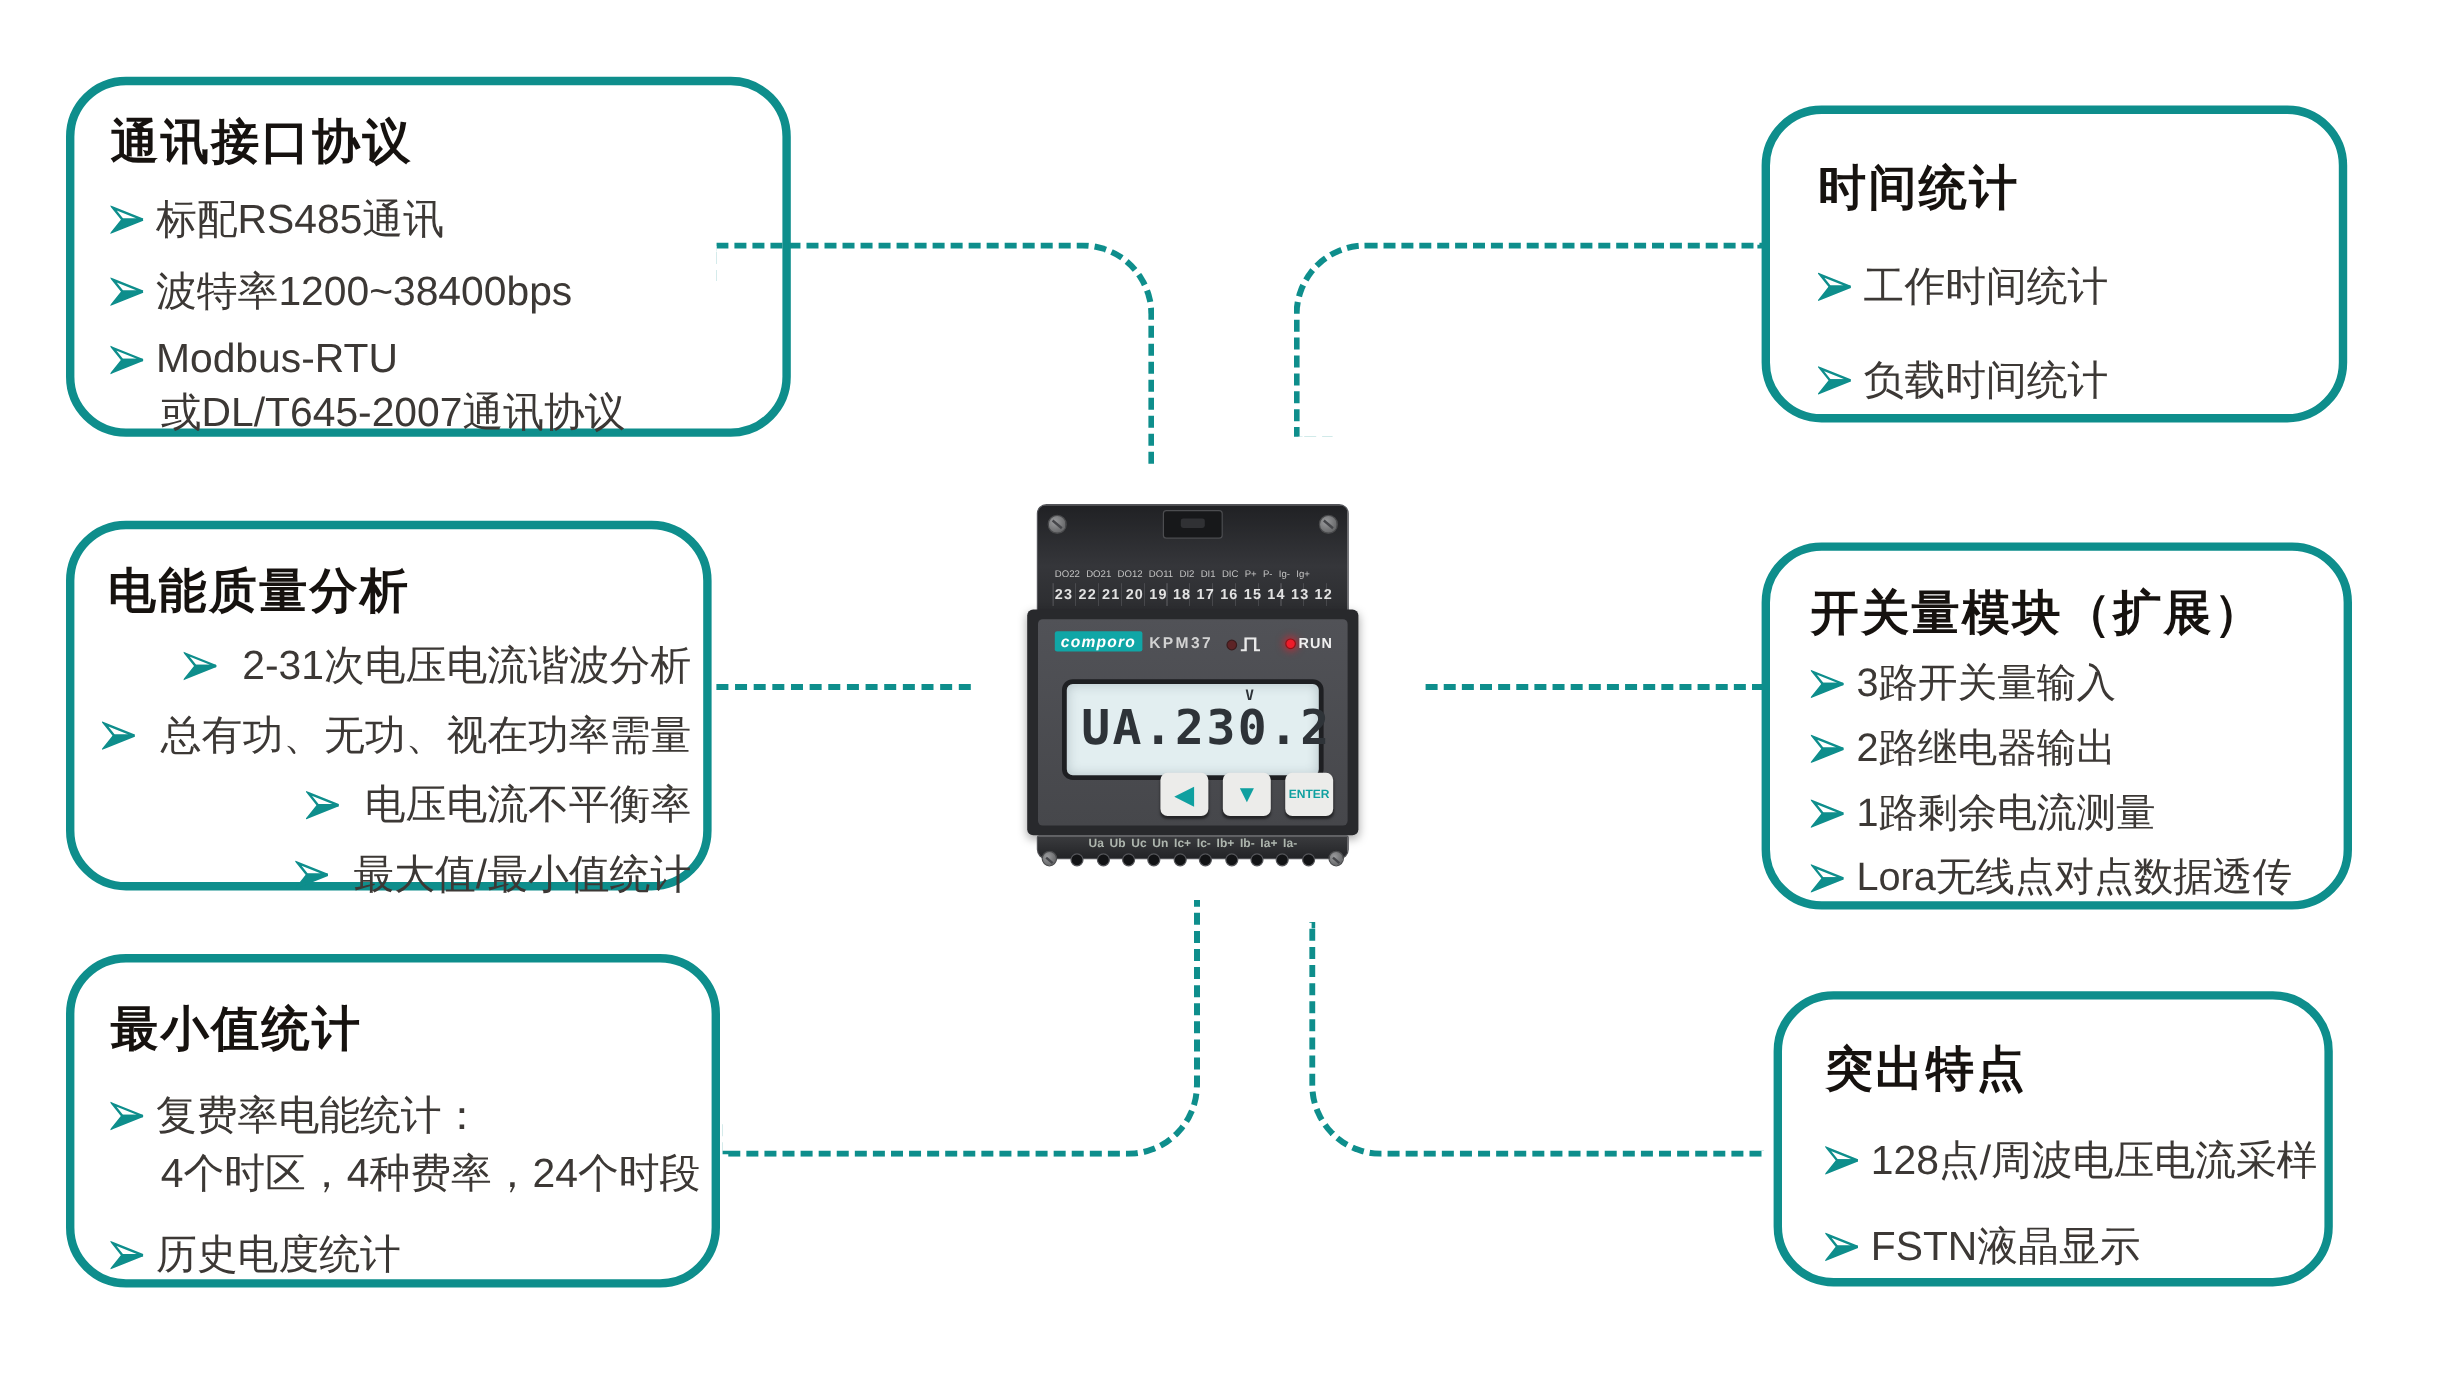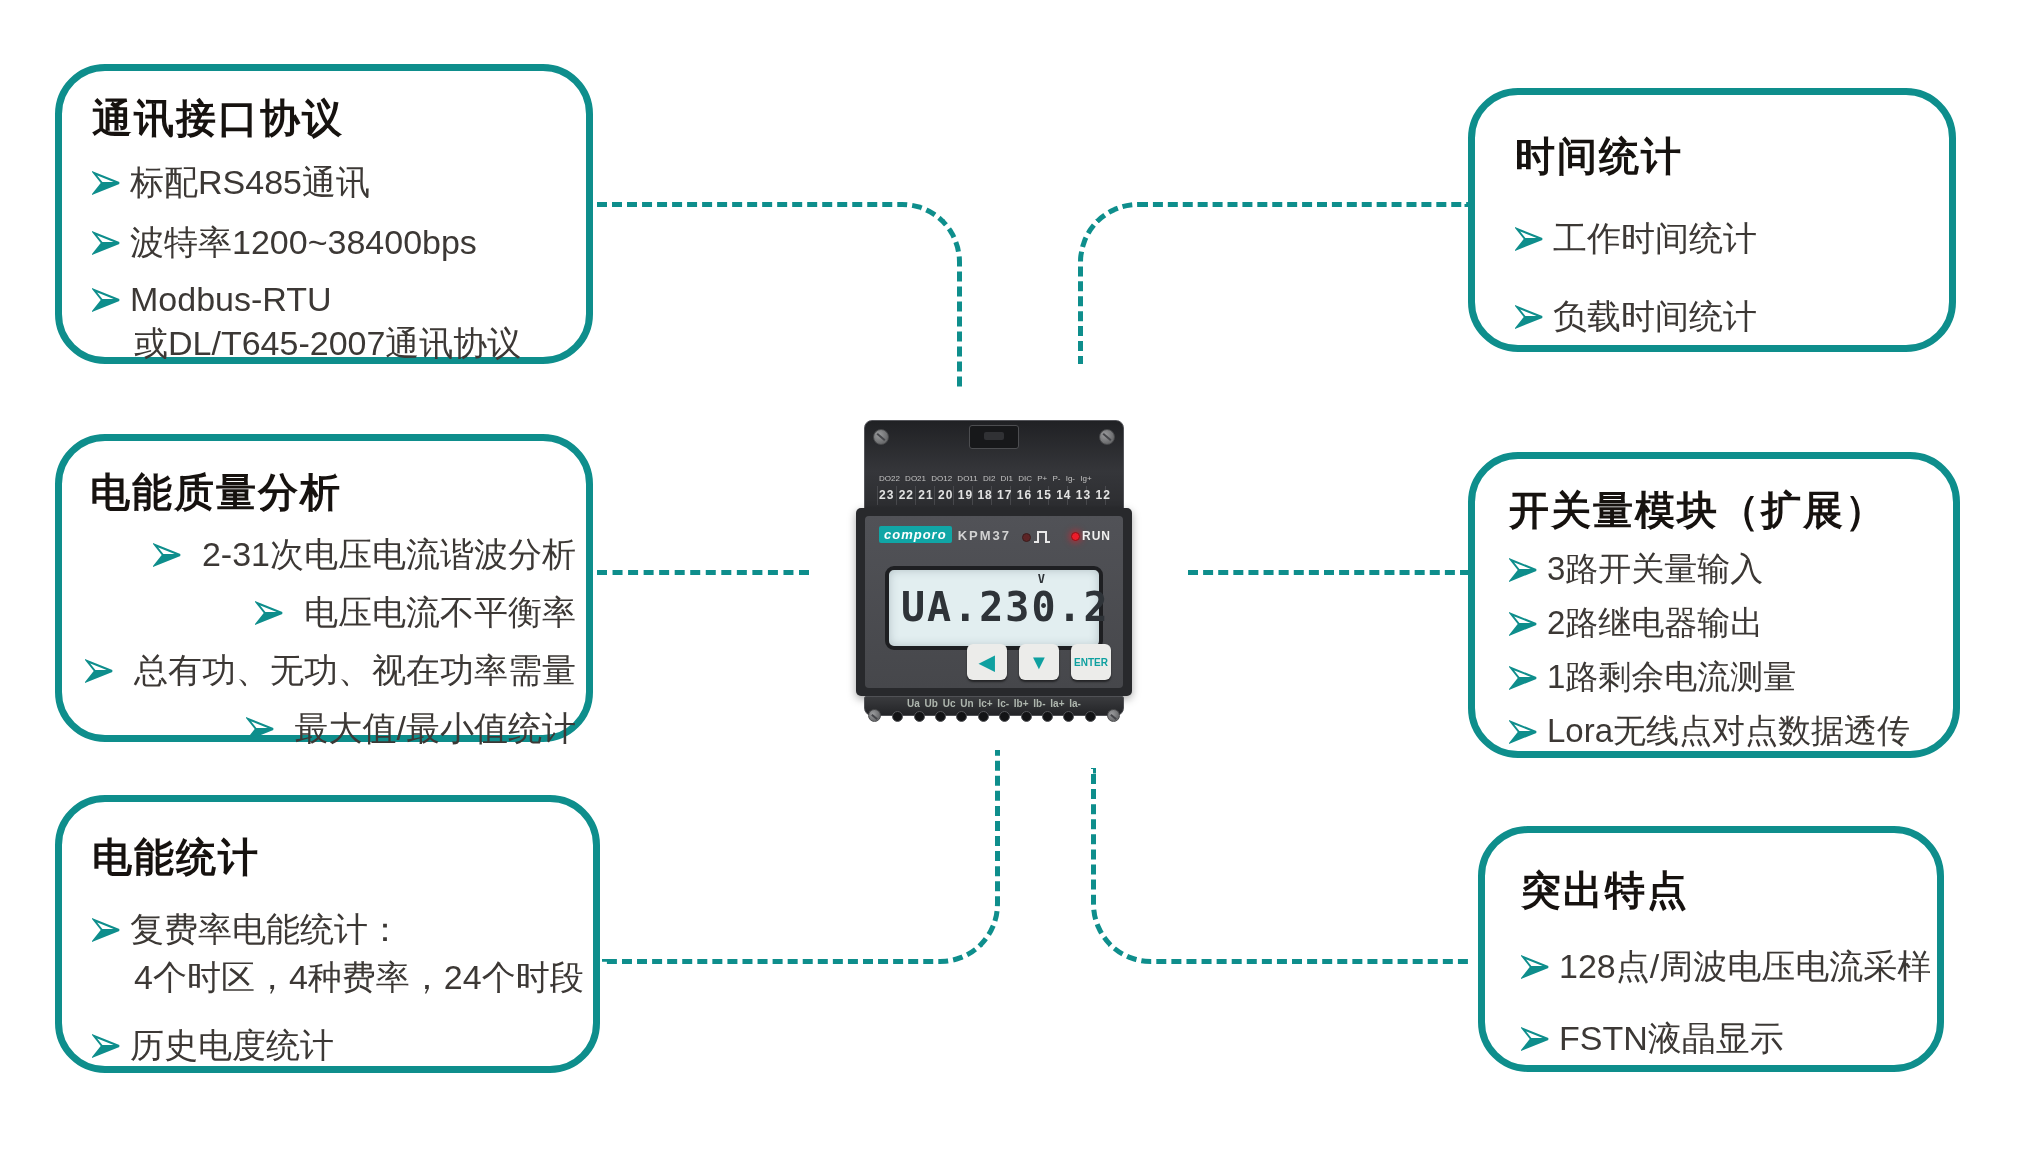--- a/index.html
+++ b/index.html
@@ -14,21 +14,21 @@
     font-family:"Liberation Sans",sans-serif;color:var(--body-text);
   }
 
   
   .callout{position:absolute;border:7px solid var(--accent);border-radius:50px;background:#fff;}
   .callout .title{margin:0;font-size:40px;font-weight:bold;color:var(--title);letter-spacing:2px;white-space:nowrap;}
   .row{display:flex;align-items:center;gap:8px;font-size:34px;color:var(--body-text);white-space:nowrap;}
   .row .bullet{flex:0 0 auto;display:inline-flex;}
   .row.cont{padding-left:42px;}
 
-  .box-comm{left:55px;top:64px;width:538px;height:300px;padding:20px 10px 0 30px;}
+  .box-comm{left:55px;top:64px;width:604px;height:300px;padding:20px 10px 0 30px;}
   .box-comm .row{margin-top:14px;}
   .box-comm .row.cont{margin-top:2px;}
 
   .box-quality{left:55px;top:434px;width:538px;height:308px;padding:24px 10px 0 28px;}
   .box-quality .row{margin-top:12px;gap:19px;justify-content:flex-end;}
 
   .box-energy{left:55px;top:795px;width:545px;height:278px;padding:28px 10px 0 30px;}
   .box-energy .row{margin-top:22px;}
   .box-energy .row.cont{margin-top:2px;align-items:flex-end;}
 
@@ -143,44 +143,44 @@
         </span>
       <span class="txt">2-31次电压电流谐波分析</span>
     </div>
     <div class="row">
       <span class="bullet">
           <svg width="30" height="24" viewBox="0 0 30 24">
             <path d="M2,2 L27,12 L10,12 Z" fill="#ffffff" stroke="#0E8E8C" stroke-width="2"></path>
             <path d="M2,22 L27,12 L10,12 Z" fill="#0E8E8C" stroke="#0E8E8C" stroke-width="2"></path>
           </svg>
         </span>
+      <span class="txt">总有功、无功、视在功率需量</span>
+    </div>
+    <div class="row">
+      <span class="bullet">
+          <svg width="30" height="24" viewBox="0 0 30 24">
+            <path d="M2,2 L27,12 L10,12 Z" fill="#ffffff" stroke="#0E8E8C" stroke-width="2"></path>
+            <path d="M2,22 L27,12 L10,12 Z" fill="#0E8E8C" stroke="#0E8E8C" stroke-width="2"></path>
+          </svg>
+        </span>
       <span class="txt">电压电流不平衡率</span>
     </div>
     <div class="row">
       <span class="bullet">
           <svg width="30" height="24" viewBox="0 0 30 24">
             <path d="M2,2 L27,12 L10,12 Z" fill="#ffffff" stroke="#0E8E8C" stroke-width="2"></path>
             <path d="M2,22 L27,12 L10,12 Z" fill="#0E8E8C" stroke="#0E8E8C" stroke-width="2"></path>
           </svg>
         </span>
-      <span class="txt">总有功、无功、视在功率需量</span>
-    </div>
-    <div class="row">
-      <span class="bullet">
-          <svg width="30" height="24" viewBox="0 0 30 24">
-            <path d="M2,2 L27,12 L10,12 Z" fill="#ffffff" stroke="#0E8E8C" stroke-width="2"></path>
-            <path d="M2,22 L27,12 L10,12 Z" fill="#0E8E8C" stroke="#0E8E8C" stroke-width="2"></path>
-          </svg>
-        </span>
       <span class="txt">最大值/最小值统计</span>
     </div>
   </section>
 
   <section class="callout box-energy">
-    <h2 class="title">电能统计</h2>
+    <h2 class="title">最小值统计</h2>
     <div class="row">
       <span class="bullet">
           <svg width="30" height="24" viewBox="0 0 30 24">
             <path d="M2,2 L27,12 L10,12 Z" fill="#ffffff" stroke="#0E8E8C" stroke-width="2"></path>
             <path d="M2,22 L27,12 L10,12 Z" fill="#0E8E8C" stroke="#0E8E8C" stroke-width="2"></path>
           </svg>
         </span>
       <span class="txt">复费率电能统计：</span>
     </div>
     <div class="row cont">

